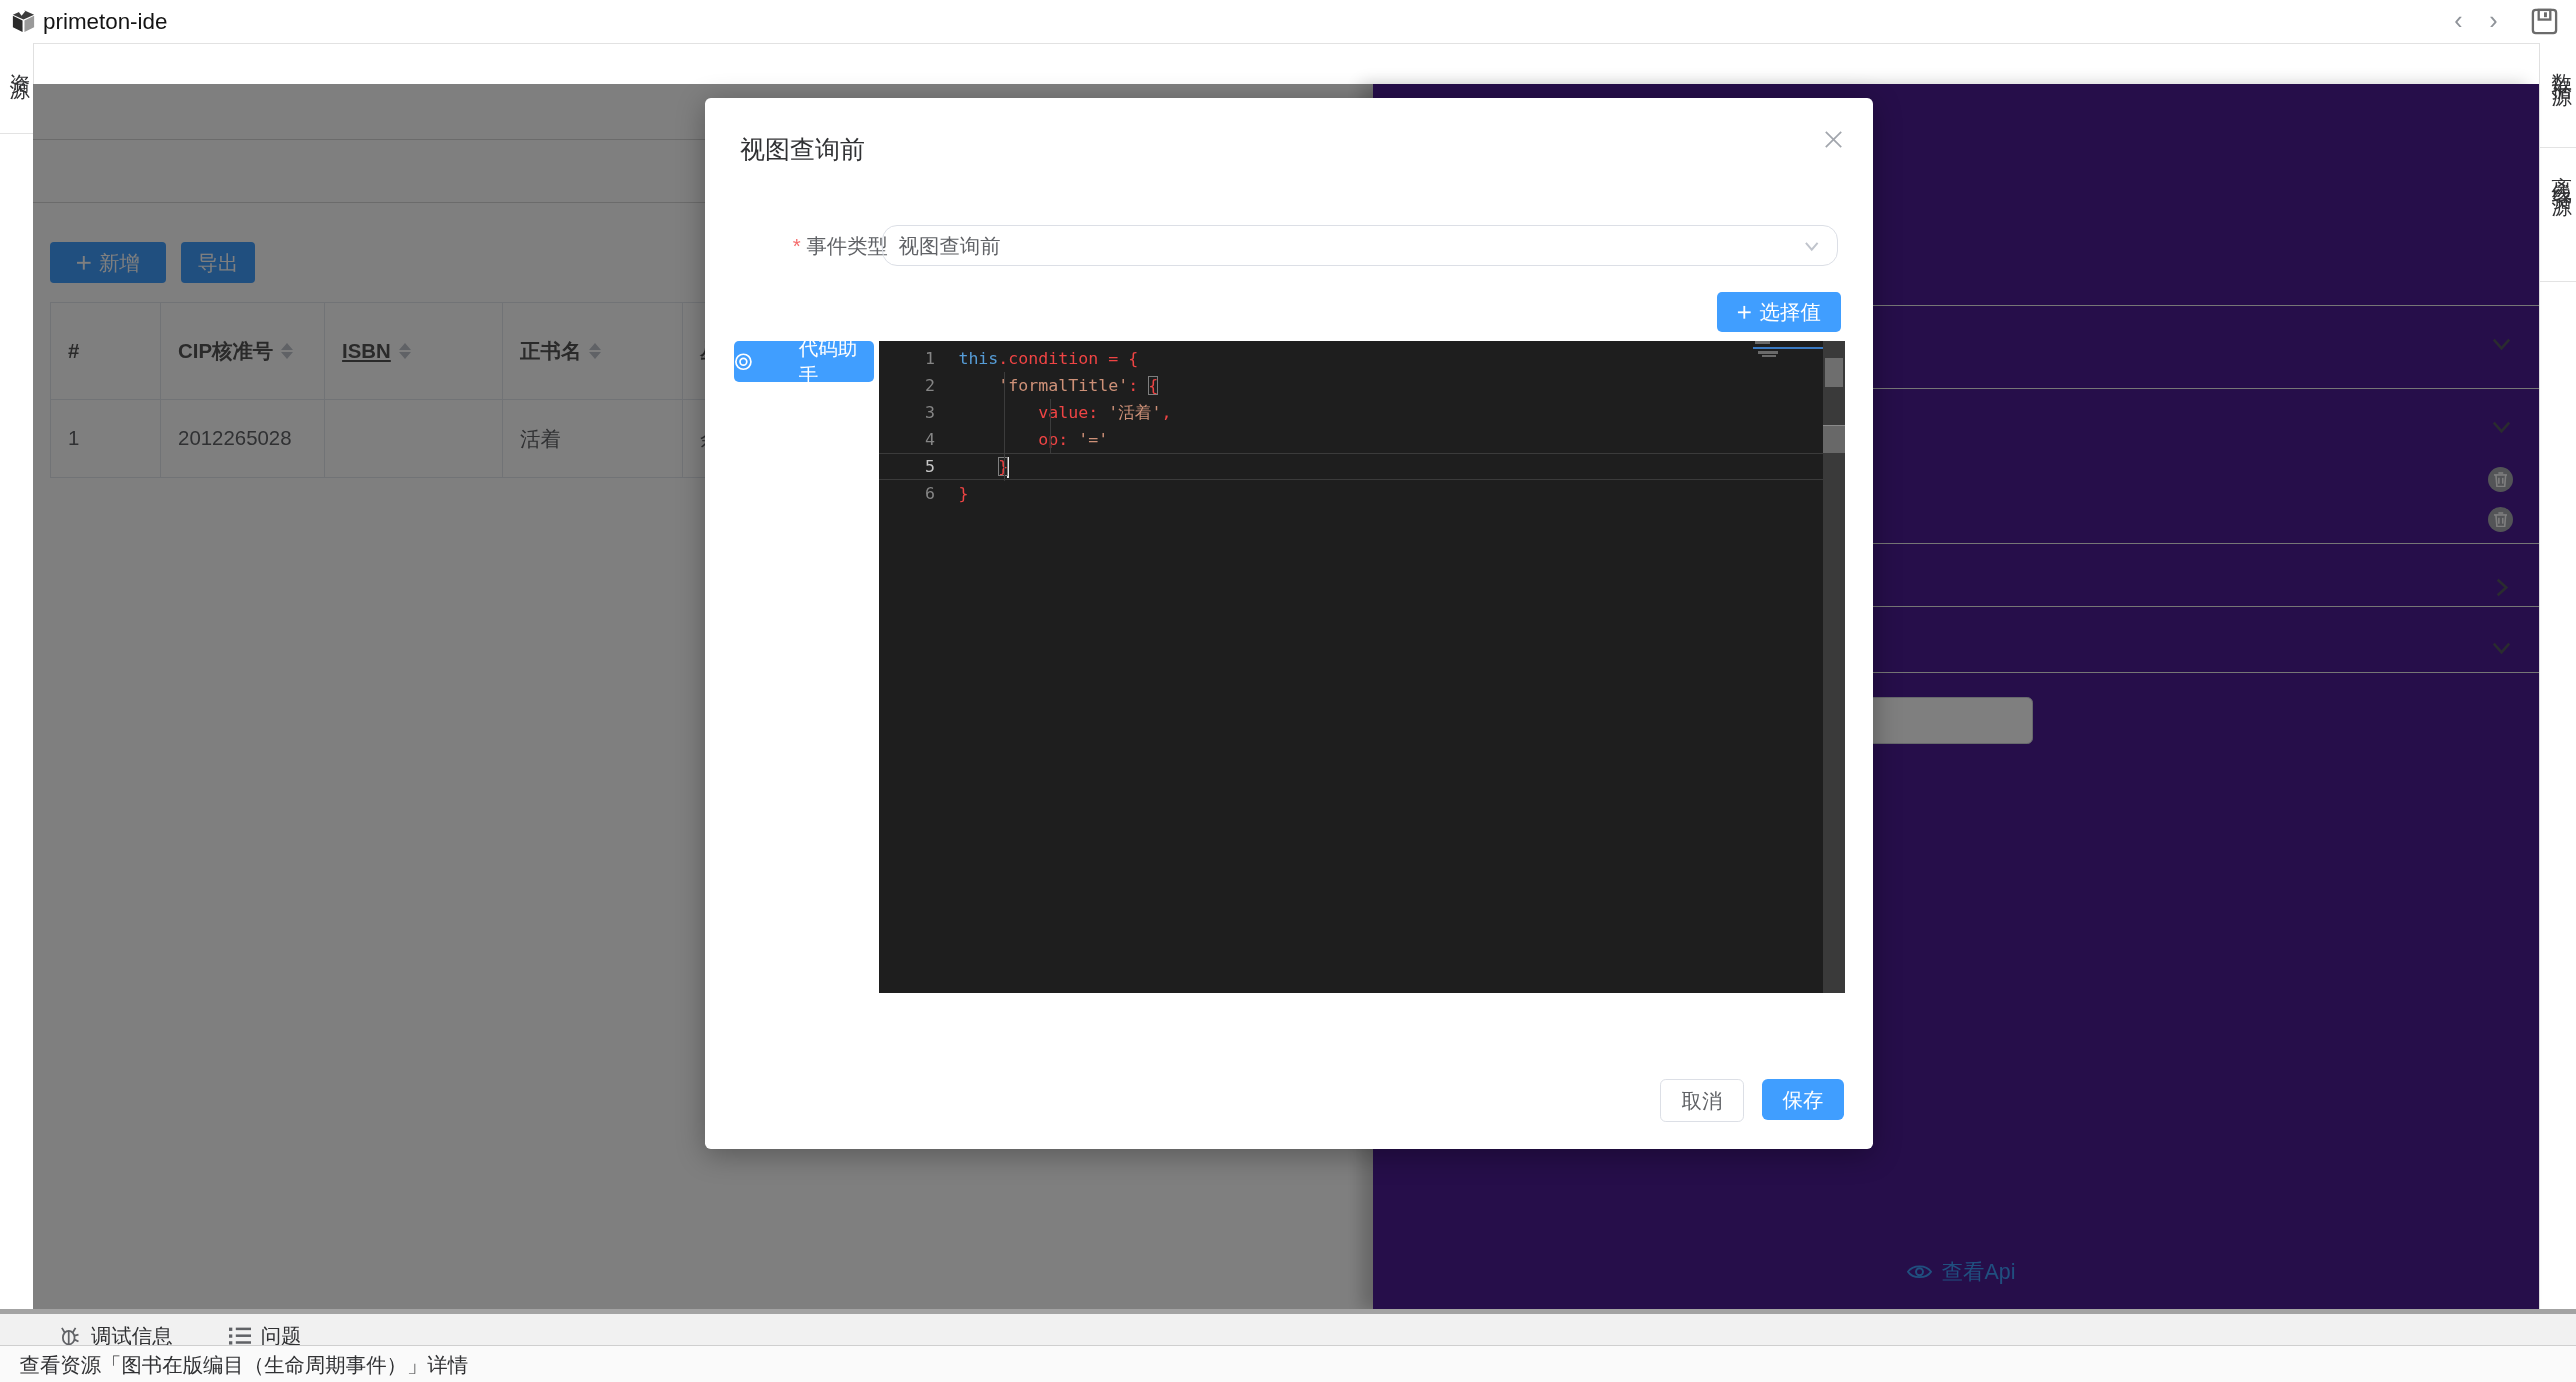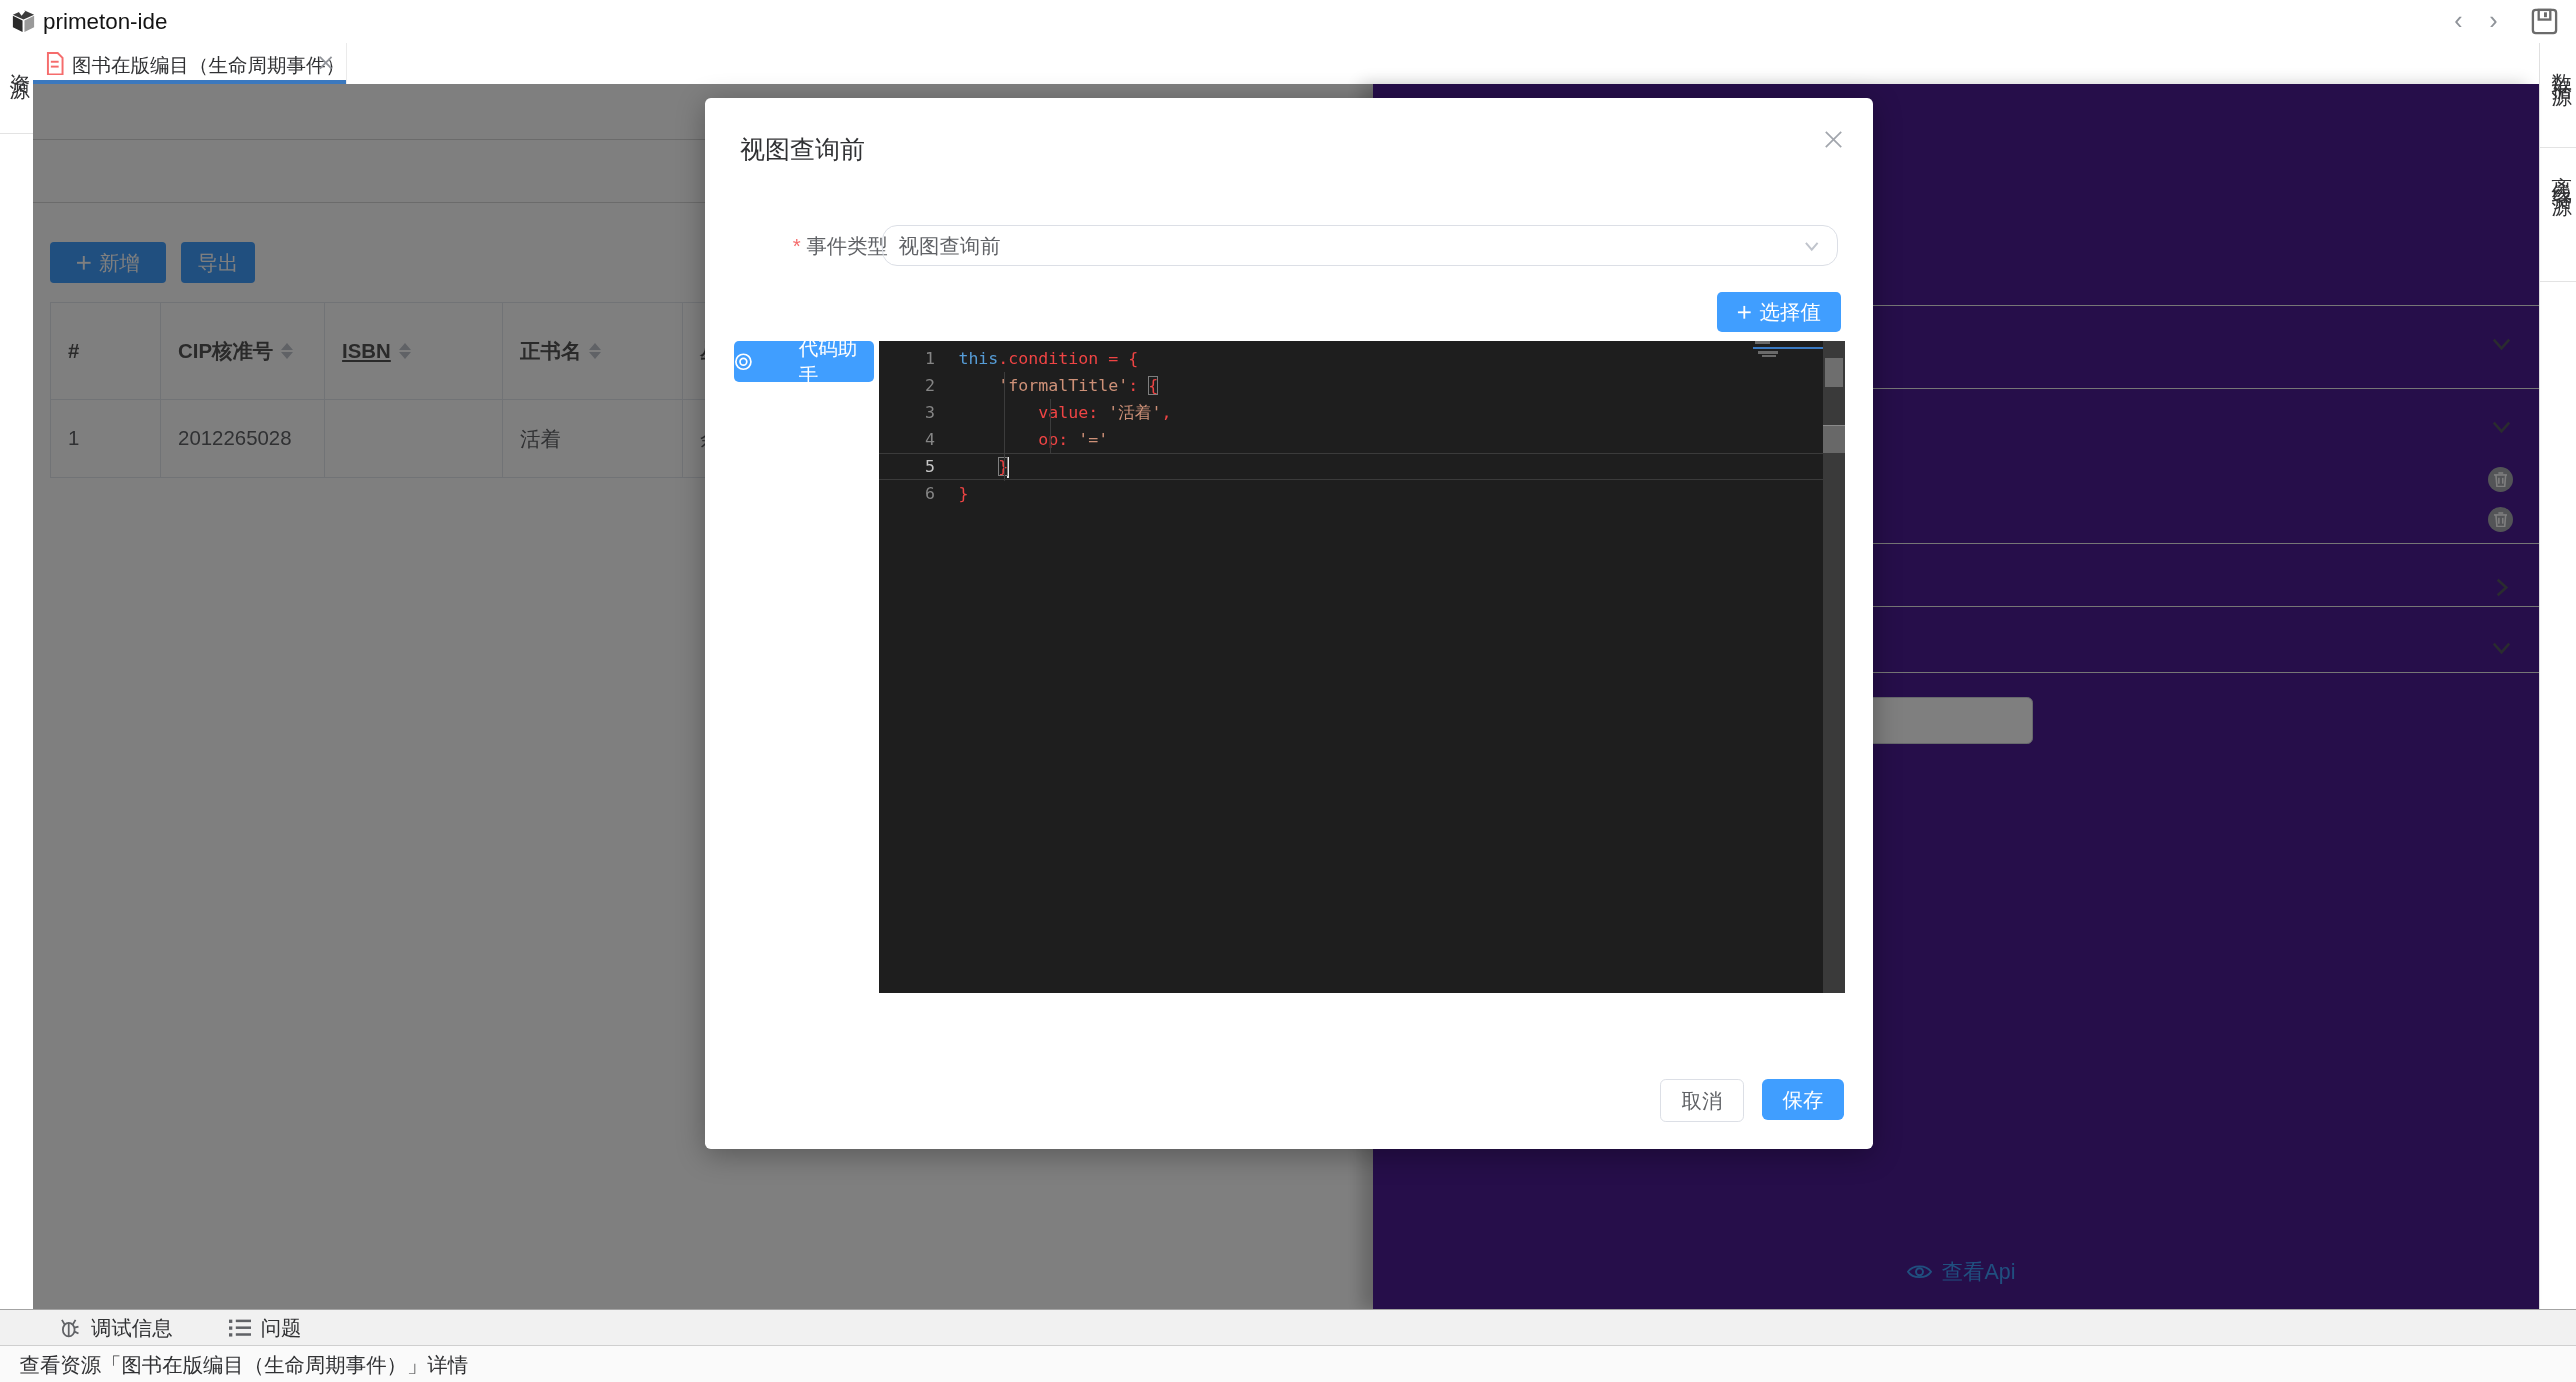--- a/index.html
+++ b/index.html
@@ -53,22 +53,22 @@
   .dchev{left:1116px;color:#7d8086;}
   .trashbtn{left:1115px;width:25px;height:25px;border-radius:50%;background:#a6a9af;display:flex;
             align-items:center;justify-content:center;}
   #drawer-input{left:341px;top:613px;width:317px;height:45px;border:1px solid #cfd3da;border-radius:5.8px;background:#fff;}
   #view-api{left:534px;top:1173px;display:flex;align-items:center;gap:9.7px;color:#409eff;font-size:21.4px;}
 
   
   #overlay{left:33px;top:84px;width:2506px;height:1226px;background:rgba(0,0,0,0.5);}
 
   
-  #panelbar{left:0;top:1309px;width:2576px;height:36px;background:#f1f1f1;border-top:1px solid #a3a3a3;
-            display:flex;align-items:center;}
+  #panelbar{left:0;top:1309px;width:2576px;height:36px;background:#f1f1f1;border-top:5px solid #a3a3a3;
+            display:flex;align-items:flex-end;}
   .pb-item{display:flex;align-items:center;gap:9.7px;font-size:20.4px;color:#303133;}
   #statusbar{left:0;top:1345px;width:2576px;height:37px;background:#fafafa;border-top:1px solid #cfcfcf;
              display:flex;align-items:center;}
   #status-text{margin-left:19.5px;font-size:20.4px;color:#303133;}
 
   
   #modal{left:705px;top:98px;width:1168px;height:1051px;background:#fff;border-radius:5.8px;
          box-shadow:0 5.8px 29px rgba(0,0,0,.30);}
   #modal-title{left:35px;top:35px;font-size:25px;color:#303133;}
   #modal-close{left:1116px;top:29px;}
@@ -141,39 +141,20 @@
     <div class="abs vdivider" style="top:90px;"></div>
   </div>
 
   <div class="abs vstrip" id="rstrip">
     <div class="abs vtext" style="left:7.8px;top:13.6px;">数据源</div>
     <div class="abs vdivider" style="top:104px;"></div>
     <div class="abs vtext" style="left:7.8px;top:117px;">离线资源</div>
     <div class="abs vdivider" style="top:238px;"></div>
   </div>
 
-  <div class="abs" id="tabbar">
-    <div class="abs" id="tab">
-      <div class="abs" id="tab-doc">
-        <svg width="19.5" height="23.4" viewBox="0 0 20 24" fill="none" stroke="#f56c6c" stroke-width="2">
-          <path d="M3 1 H13 L18 6 V23 H3 Z"></path>
-          <line x1="6" y1="10" x2="14" y2="10"></line>
-          <line x1="6" y1="15" x2="14" y2="15"></line>
-        </svg>
-      </div>
-      <div class="abs" id="tab-label">图书在版编目（生命周期事件）</div>
-      <div class="abs" id="tab-close">
-        <svg width="17.5" height="17.5" viewBox="0 0 18 18" stroke="#909399" stroke-width="1.8">
-          <line x1="3" y1="3" x2="15" y2="15"></line>
-            <line x1="15" y1="3" x2="3" y2="15"></line>
-        </svg>
-      </div>
-      <div class="abs" id="tab-underline"></div>
-    </div>
-  </div>
 
   <div class="abs" id="content">
     <div class="abs hline" style="top:55px;"></div>
     <div class="abs hline" style="top:118px;"></div>
     <div class="abs btn-blue" id="btn-add">
       <svg width="15.6" height="15.6" viewBox="0 0 16 16" stroke="#fff" stroke-width="2">
         <line x1="8" y1="1" x2="8" y2="15"></line>
           <line x1="1" y1="8" x2="15" y2="8"></line>
         </svg>
       <span>新增</span>

